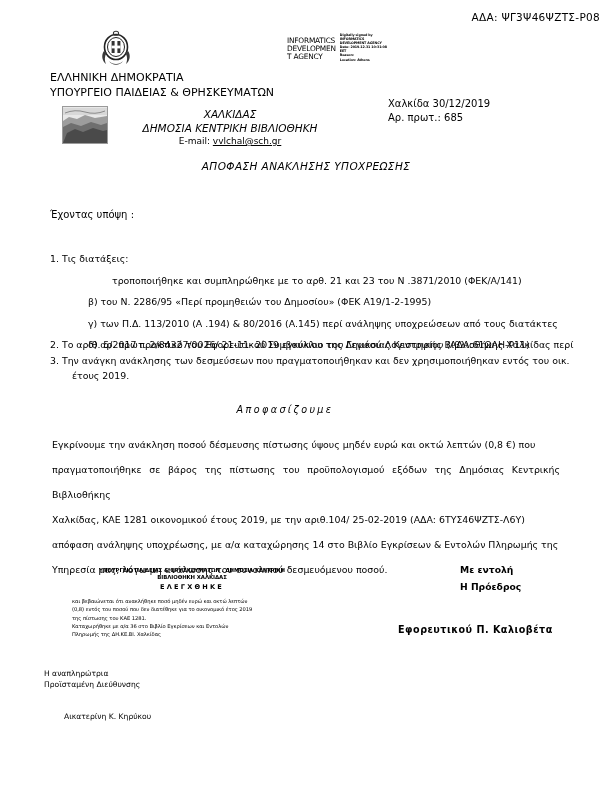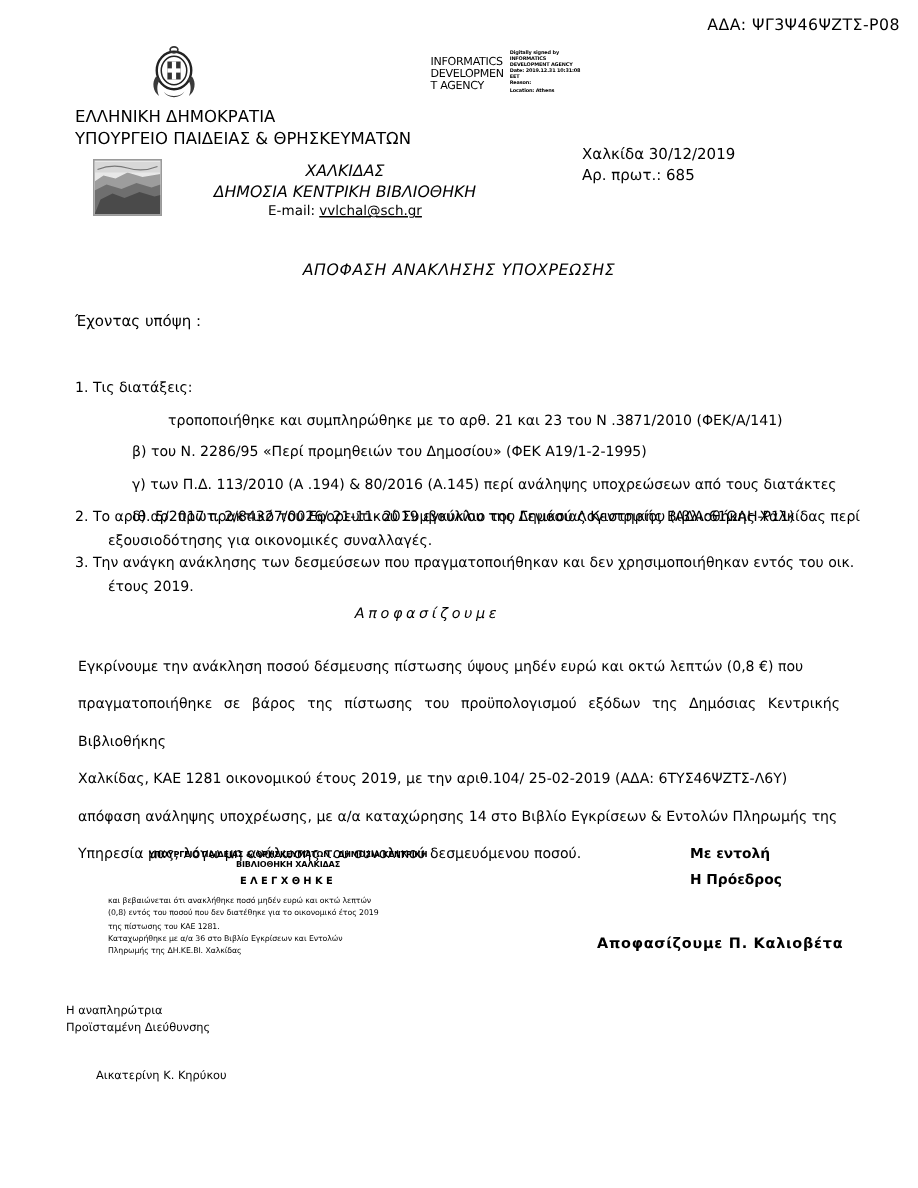--- a/index.html
+++ b/index.html
@@ -117,21 +117,21 @@
     top: 97px;
     font-size: 10px;
     line-height: 14px;
     white-space: nowrap;
   }
 
   
   .doc-title {
     position: absolute;
     left: 0;
-    top: 174px;
+    top: 160px;
     width: 612px;
     text-align: center;
     font-size: 10.5px;
     font-style: italic;
     letter-spacing: 0.4px;
   }
 
   
   .preamble {
     position: absolute;
@@ -326,21 +326,20 @@
   <div class="provisions">
     <div class="prov-row">1. Τις διατάξεις:</div>
     <div class="prov-row indent-2">τροποποιήθηκε και συμπληρώθηκε με το αρθ. 21 και 23 του Ν .3871/2010 (ΦΕΚ/Α/141)</div>
     <div class="prov-row indent-1">β) του Ν. 2286/95 «Περί προμηθειών του Δημοσίου» (ΦΕΚ Α19/1-2-1995)</div>
     <div class="prov-row indent-1">γ) των Π.Δ. 113/2010 (Α .194) &amp; 80/2016 (Α.145)  περί ανάληψης υποχρεώσεων από τους διατάκτες</div>
     <div class="prov-row indent-1">δ)  αρ. πρωτ. 2/84327/0026/ 21-11- 2019 εγκύκλιο  του Γενικού Λογιστηρίου (ΑΔΑ:61ΩΑΗ-Ρ11)</div>
   </div>
 
   <div class="provisions-2">
     <div class="prov-row">2. Το αριθ. 5/2017 πρακτικό του Εφορευτικού Συμβουλίου της Δημόσιας Κεντρικής Βιβλιοθήκης Χαλκίδας περί</div>
-    <div class="prov-row wrapline">εξουσιοδότησης για οικονομικές συναλλαγές.</div>
     <div class="prov-row">3. Την ανάγκη ανάκλησης των δεσμεύσεων που πραγματοποιήθηκαν και δεν χρησιμοποιήθηκαν εντός του οικ.</div>
     <div class="prov-row wrapline">έτους 2019.</div>
   </div>
 
   <div class="decide-head">Αποφασίζουμε</div>
 
   <div class="decision">
     <p>Εγκρίνουμε  την  ανάκληση    ποσού  δέσμευσης  πίστωσης  ύψους  μηδέν  ευρώ  και οκτώ λεπτών    (0,8 €) που</p>
     <p>πραγματοποιήθηκε σε  βάρος της πίστωσης του προϋπολογισμού εξόδων   της Δημόσιας Κεντρικής Βιβλιοθήκης</p>
     <p>Χαλκίδας,  ΚΑΕ  1281  οικονομικού  έτους  2019,  με   την  αριθ.104/ 25-02-2019   (ΑΔΑ:   6ΤΥΣ46ΨΖΤΣ-Λ6Υ)</p>
@@ -358,21 +357,21 @@
       <div>της πίστωσης του ΚΑΕ 1281.</div>
       <div>Καταχωρήθηκε με α/α 36 στο Βιβλίο Εγκρίσεων και Εντολών</div>
       <div>Πληρωμής της ΔΗ.ΚΕ.ΒΙ. Χαλκίδας</div>
     </div>
   </div>
 
   <div class="sig-right">
     <div>Με εντολή</div>
     <div>Η Πρόεδρος</div>
   </div>
-  <div class="sig-right-name">Αποφασίζουμε Π. Καλιοβέτα</div>
+  <div class="sig-right-name">Εφορευτικού Π. Καλιοβέτα</div>
 
   <div class="sig-left">
     <div>Η αναπληρώτρια</div>
     <div>Προϊσταμένη Διεύθυνσης</div>
   </div>
   <div class="sig-left-name">Αικατερίνη Κ. Κηρύκου</div>
 
 </div>
 
 </body></html>

